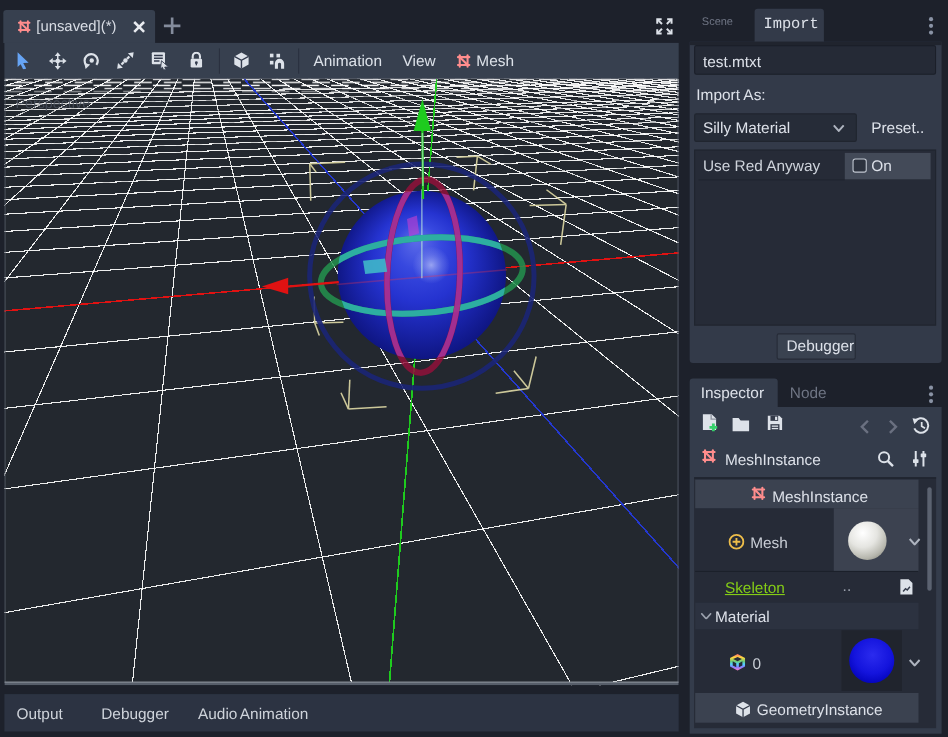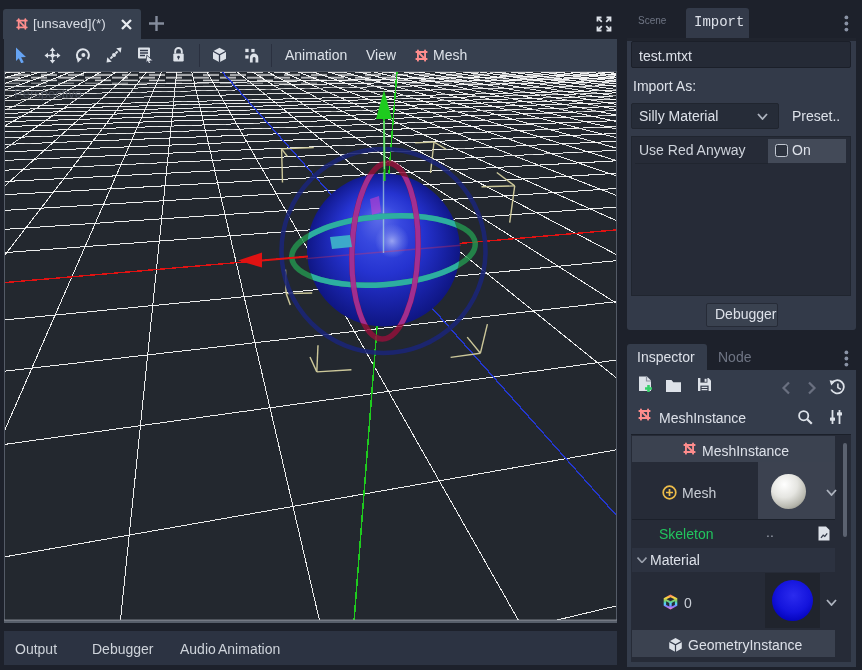--- a/index.html
+++ b/index.html
@@ -391,21 +391,21 @@
 <div style="position:absolute;left:662px;top:485px;line-height:0"><svg width="15" height="15" viewBox="0 0 15 15" style="">
       <circle cx="7.5" cy="7.5" r="6.3" fill="none" stroke="#edbd4a" stroke-width="1.7"></circle>
       <path d="M7.5 4 v7 M4 7.5 h7" stroke="#edbd4a" stroke-width="1.7"></path>
     </svg></div>
 <div style="position:absolute;left:682px;top:485px;font-size:14px;color:#c9ced6;white-space:nowrap;">Mesh</div>
 <div style="position:absolute;left:771px;top:474px;width:35px;height:35px;border-radius:50%;background:radial-gradient(circle at 38% 30%, #ffffff 0%, #e5e5e1 40%, #b7b7ae 70%, #6f6f64 100%)"></div>
 <div style="position:absolute;left:826px;top:489px;line-height:0"><svg width="11" height="7" viewBox="0 0 11 7" style="">
       <path d="M1 1 L5.5 6 L10 1" fill="none" stroke="#aeb4bf" stroke-width="1.8"></path>
     </svg></div>
 <div style="position:absolute;left:632px;top:519px;width:203px;height:1px;background:#1b202a"></div>
-<div style="position:absolute;left:659px;top:526px;font-size:14px;color:#22c55e;white-space:nowrap;">Skeleton</div>
+<div style="position:absolute;left:659px;top:526px;font-size:14px;color:#84cc16;white-space:nowrap;text-decoration:underline;">Skeleton</div>
 <div style="position:absolute;left:766px;top:524px;font-size:14px;color:#9aa0ac;white-space:nowrap;">..</div>
 <div style="position:absolute;left:817px;top:526px;line-height:0"><svg width="14" height="15" viewBox="0 0 14 15" style="">
       <path d="M1.5 0.5 h7.5 l3.5 3.5 V14.5 H1.5 Z" fill="#dde2e9"></path>
       <path d="M4 11.8 l2.2-2.6 1.6 1.2 2.4-3" fill="none" stroke="#343b4a" stroke-width="1.3"></path>
     </svg></div>
 <div style="position:absolute;left:632px;top:548px;width:203px;height:24px;background:#2c3240"></div>
 <div style="position:absolute;left:637px;top:557px;line-height:0"><svg width="10" height="6" viewBox="0 0 10 6" style="">
       <path d="M0.5 0.5 L5 5.5 L9.5 0.5" fill="none" stroke="#9aa0ac" stroke-width="1.6"></path>
     </svg></div>
 <div style="position:absolute;left:650px;top:552px;font-size:14px;color:#dde1e9;white-space:nowrap;">Material</div>

